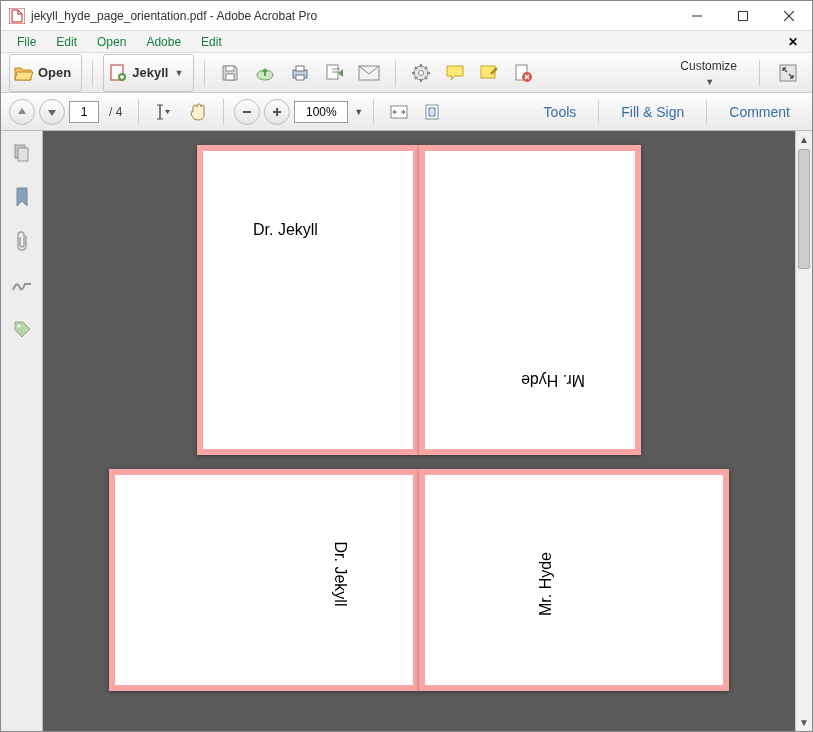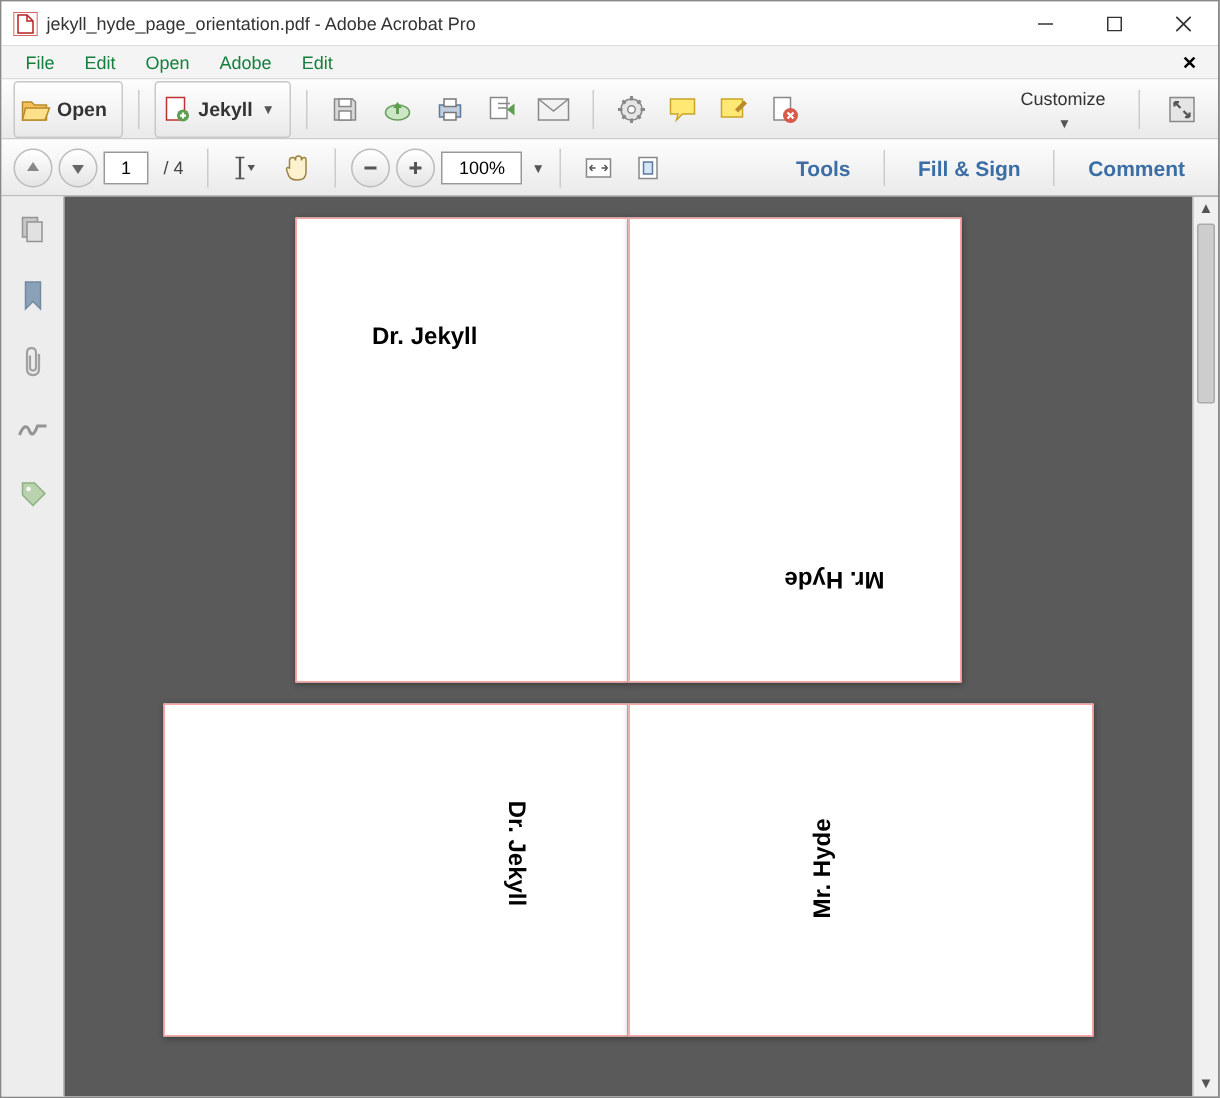--- a/index.html
+++ b/index.html
@@ -17,35 +17,35 @@
 .tb-btn.labeled { padding: 0 10px 0 4px; border: 1px solid #c8c8c8; background: linear-gradient(#fff,#e9e9e9); gap: 4px; font-size: 13px; font-weight: 600; color: #333; }
 .tb-sep { width: 1px; height: 26px; background: #ccc; margin: 0 6px; }
 .customize { margin-left: auto; display: flex; align-items: center; gap: 8px; }
 .customize .cust-btn { display: flex; align-items: center; gap: 4px; padding: 4px 8px; cursor: pointer; color: #333; flex-direction: column; }
 .toolbar2 { height: 38px; display: flex; align-items: center; padding: 0 8px; background: linear-gradient(#fdfdfd,#eaeaea); border-bottom: 1px solid #bbb; gap: 4px; }
 .nav-btn { width: 26px; height: 26px; border: 1px solid #bbb; border-radius: 50%; display: inline-flex; align-items: center; justify-content: center; background: linear-gradient(#fff,#e4e4e4); cursor: pointer; }
 .page-input { width: 30px; height: 22px; text-align: center; border: 1px solid #999; background: #fff; font-size: 12px; }
 .page-total { padding: 0 6px; color: #444; }
 .zoom-input { width: 54px; height: 22px; text-align: center; border: 1px solid #999; background: #fff; font-size: 12px; }
 .right-tools { margin-left: auto; display: flex; gap: 18px; padding-right: 10px; }
-.right-tools .rt { font-size: 14px; font-weight: 700; color: #3b6ea5; cursor: pointer; padding: 4px 4px; }
+.right-tools .rt { font-size: 14px; font-weight: 400; color: #3b6ea5; cursor: pointer; padding: 4px 4px; }
 .right-tools .sep { width: 1px; background: #ccc; }
 .workarea { display: flex; height: calc(732px - 30px - 22px - 40px - 38px - 2px); }
 .sidepanel { width: 42px; background: #ededed; border-right: 1px solid #bbb; display: flex; flex-direction: column; align-items: center; padding-top: 10px; gap: 20px; }
 .side-icon { width: 24px; height: 24px; display: flex; align-items: center; justify-content: center; cursor: pointer; opacity: 0.75; }
 .viewer { flex: 1; background: #5a5a5a; position: relative; overflow: hidden; }
 .scrollbar { position: absolute; right: 0; top: 0; bottom: 0; width: 17px; background: #f0f0f0; border-left: 1px solid #ccc; }
 .scroll-thumb { position: absolute; top: 18px; left: 2px; right: 2px; height: 120px; background: #cdcdcd; border: 1px solid #aaa; border-radius: 2px; }
 .scroll-btn { position: absolute; left: 0; right: 0; height: 17px; display: flex; align-items: center; justify-content: center; color: #555; font-size: 10px; }
 .scroll-btn.up { top: 0; } .scroll-btn.down { bottom: 0; }
 .pages { position: absolute; left: 0; top: 0; right: 17px; bottom: 0; overflow: hidden;}
 .row { display: flex; justify-content: center; gap: 0; }
 .row1 { margin-top: 14px; }
 .row2 { margin-top: 14px; }
-.page { background: #fff; border: 1px solid #fca5a5; position: relative; box-shadow: 0 1px 4px rgba(0,0,0,0.4); font-weight: bold; }
+.page { background: #fff; border: 6px solid #fca5a5; position: relative; box-shadow: 0 1px 4px rgba(0,0,0,0.4); }
 .p-portrait { width: 222px; height: 310px; }
 .p-landscape { width: 310px; height: 222px; }
 .pg-text { position: absolute; font-size: 16px; color: #000; font-family: Arial, sans-serif; }
 .rot180 { transform: rotate(180deg); }
 .rot90 { transform: rotate(90deg); }
 .rot270 { transform: rotate(-90deg); }
 .dd-caret { font-size: 9px; color: #555; margin-left: 2px; }
 svg { display: block; }
 </style>
 </head>

